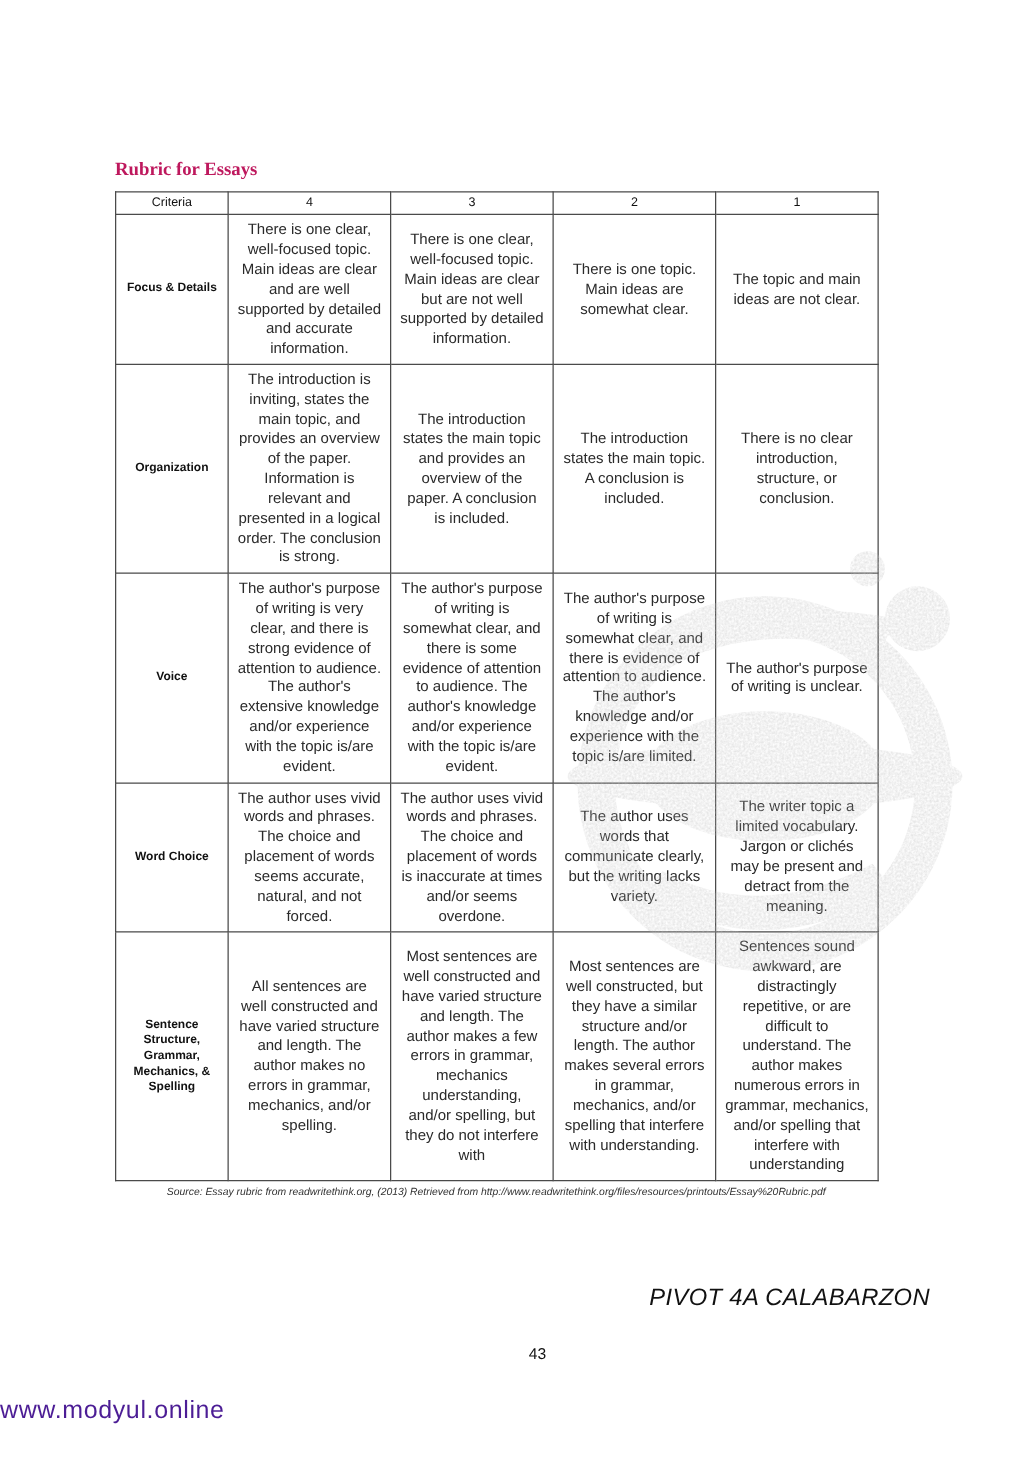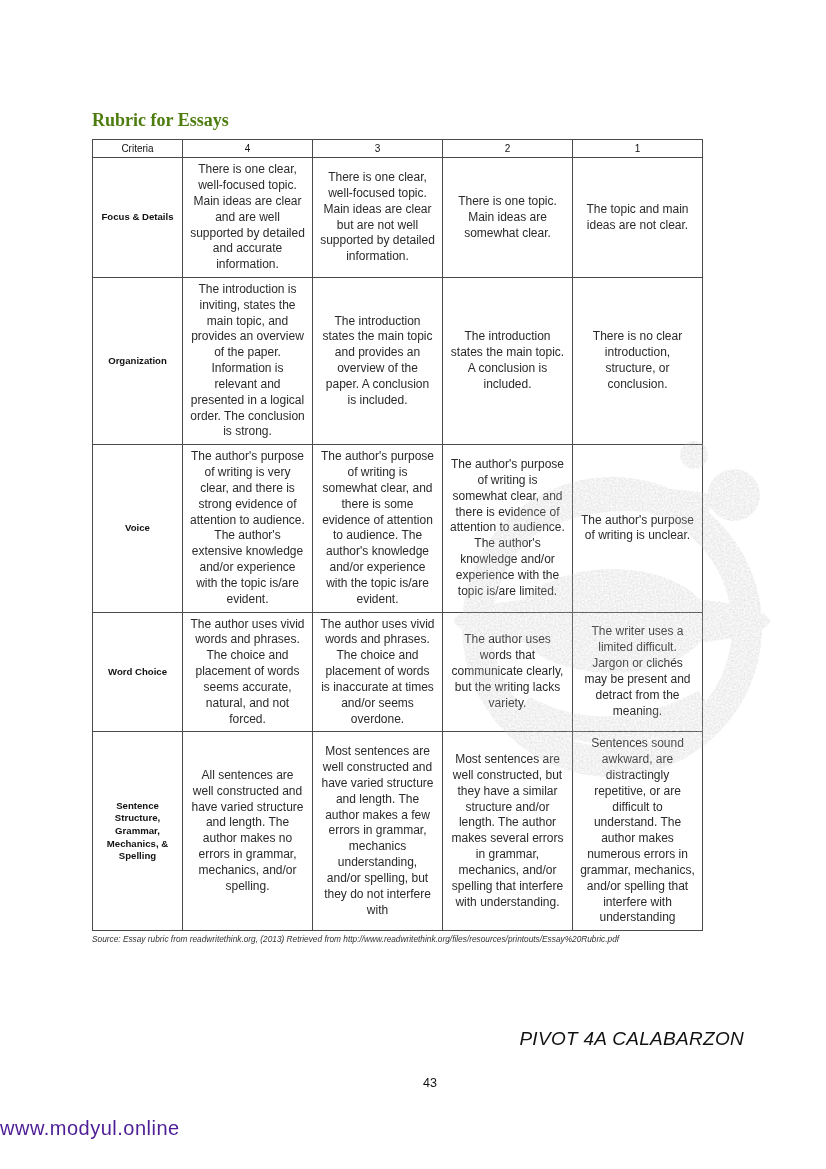--- a/index.html
+++ b/index.html
@@ -14,23 +14,24 @@
   .page { position: absolute; inset: 0; background: #fff; }
 
   .content {
     position: absolute;
     left: 92px; top: 110px;
     width: 610px;
   }
   .doc-title {
     font-family: "Liberation Serif", serif;
     font-weight: bold;
-    font-size: 18px;
-    color: #4d7c0f;
+    font-size: 15px;
+    color: #be185d;
     margin-bottom: 8px;
+    margin-top: 18px;
   }
   table.rubric {
     border-collapse: collapse;
     width: 610px;
     table-layout: fixed;
   }
   .rubric th, .rubric td {
     border: 1px solid #4a4a4a;
     font-size: 12px;
     line-height: 1.32;
@@ -51,20 +52,21 @@
     font-size: 9.6px;
     color: #111;
     padding: 4px 4px;
   }
   .source {
     font-style: italic;
     font-size: 8.3px;
     color: #333;
     margin-top: 3px;
     white-space: nowrap;
+    text-align: center;
   }
 
   .seal {
     position: absolute;
     left: 444px; top: 415px;
     width: 326px; height: 372px;
     opacity: 0.55;
     pointer-events: none;
   }
 
@@ -139,21 +141,21 @@
           <td>The author's purpose of writing is very clear, and there is strong evidence of attention to audience. The author's extensive knowledge and/or experience with the topic is/are evident.</td>
           <td>The author's purpose of writing is somewhat clear, and there is some evidence of attention to audience. The author's knowledge and/or experience with the topic is/are evident.</td>
           <td>The author's purpose of writing is somewhat clear, and there is evidence of attention to audience. The author's knowledge and/or experience with the topic is/are limited.</td>
           <td>The author's purpose of writing is unclear.</td>
         </tr>
         <tr>
           <td class="crit">Word Choice</td>
           <td>The author uses vivid words and phrases. The choice and placement of words seems accurate, natural, and not forced.</td>
           <td>The author uses vivid words and phrases. The choice and placement of words is inaccurate at times and/or seems overdone.</td>
           <td>The author uses words that communicate clearly, but the writing lacks variety.</td>
-          <td>The writer uses a limited difficult. Jargon or clichés may be present and detract from the meaning.</td>
+          <td>The writer topic a limited vocabulary. Jargon or clichés may be present and detract from the meaning.</td>
         </tr>
         <tr>
           <td class="crit">Sentence Structure, Grammar, Mechanics, &amp; Spelling</td>
           <td>All sentences are well constructed and have varied structure and length. The author makes no errors in grammar, mechanics, and/or spelling.</td>
           <td>Most sentences are well constructed and have varied structure and length. The author makes a few errors in grammar, mechanics understanding, and/or spelling, but they do not interfere with</td>
           <td>Most sentences are well constructed, but they have a similar structure and/or length. The author makes several errors in grammar, mechanics, and/or spelling that interfere with understanding.</td>
           <td>Sentences sound awkward, are distractingly repetitive, or are difficult to understand. The author makes numerous errors in grammar, mechanics, and/or spelling that interfere with understanding</td>
         </tr>
       </tbody>
     </table>

